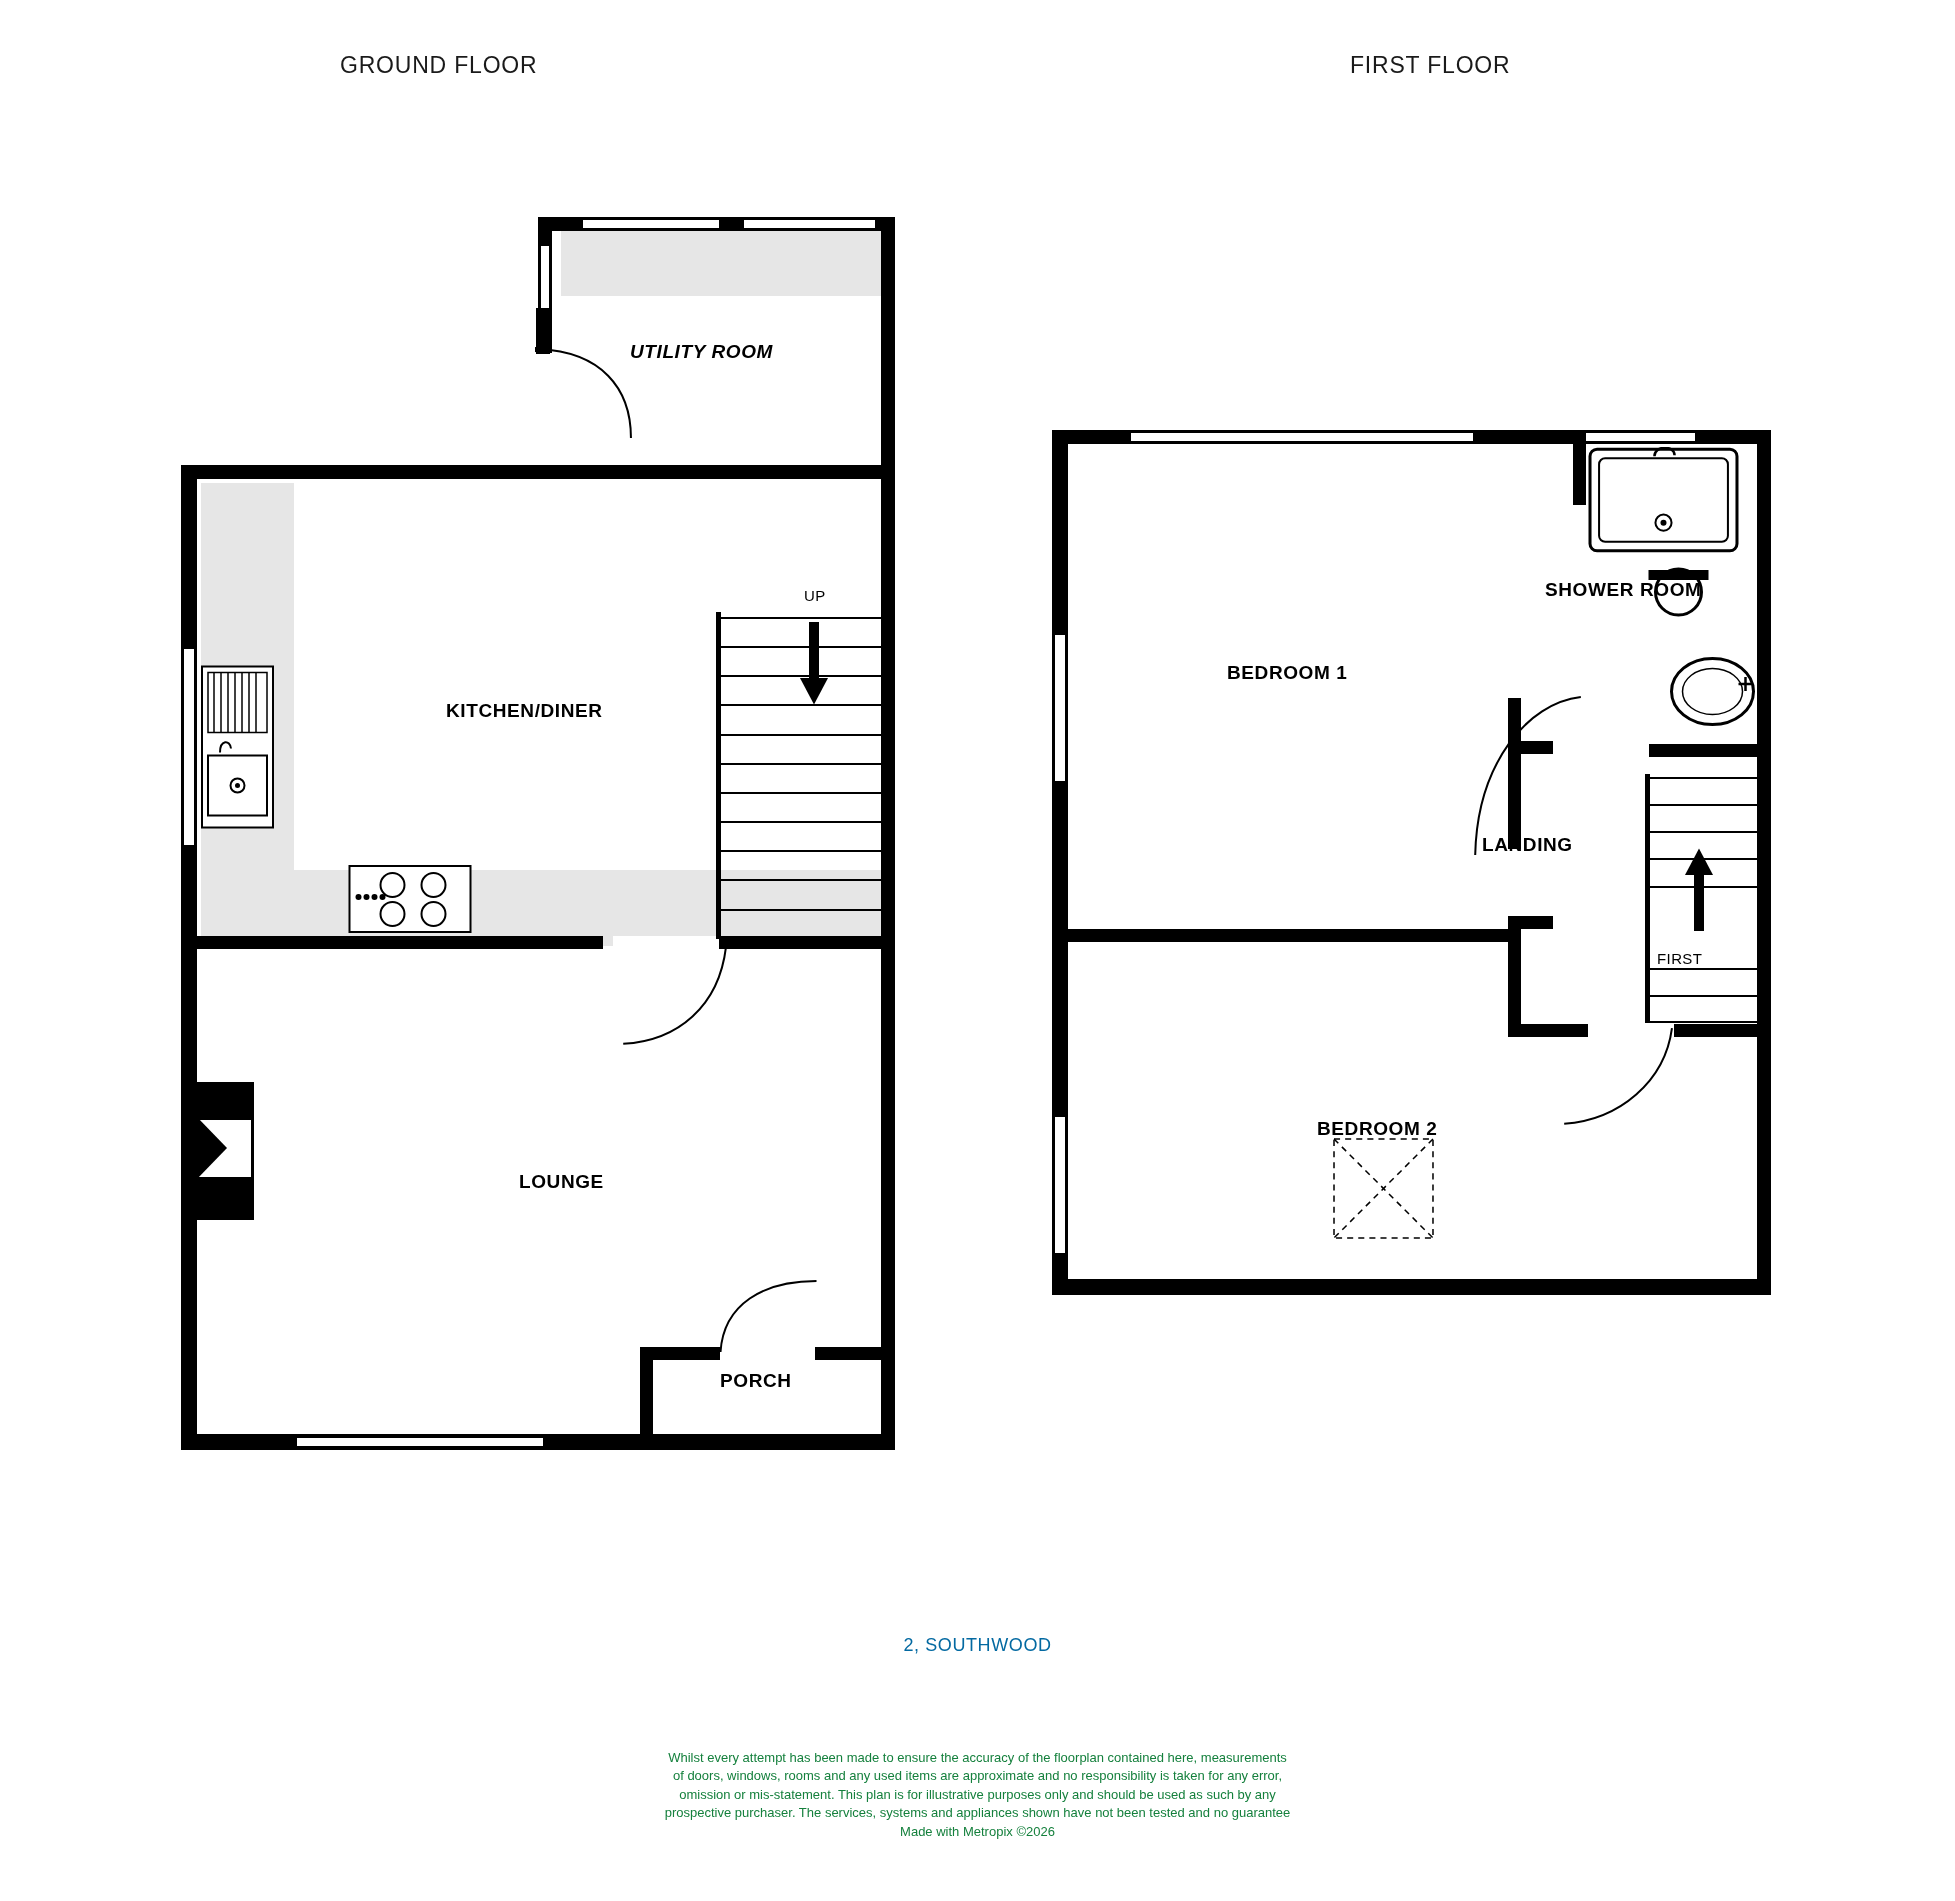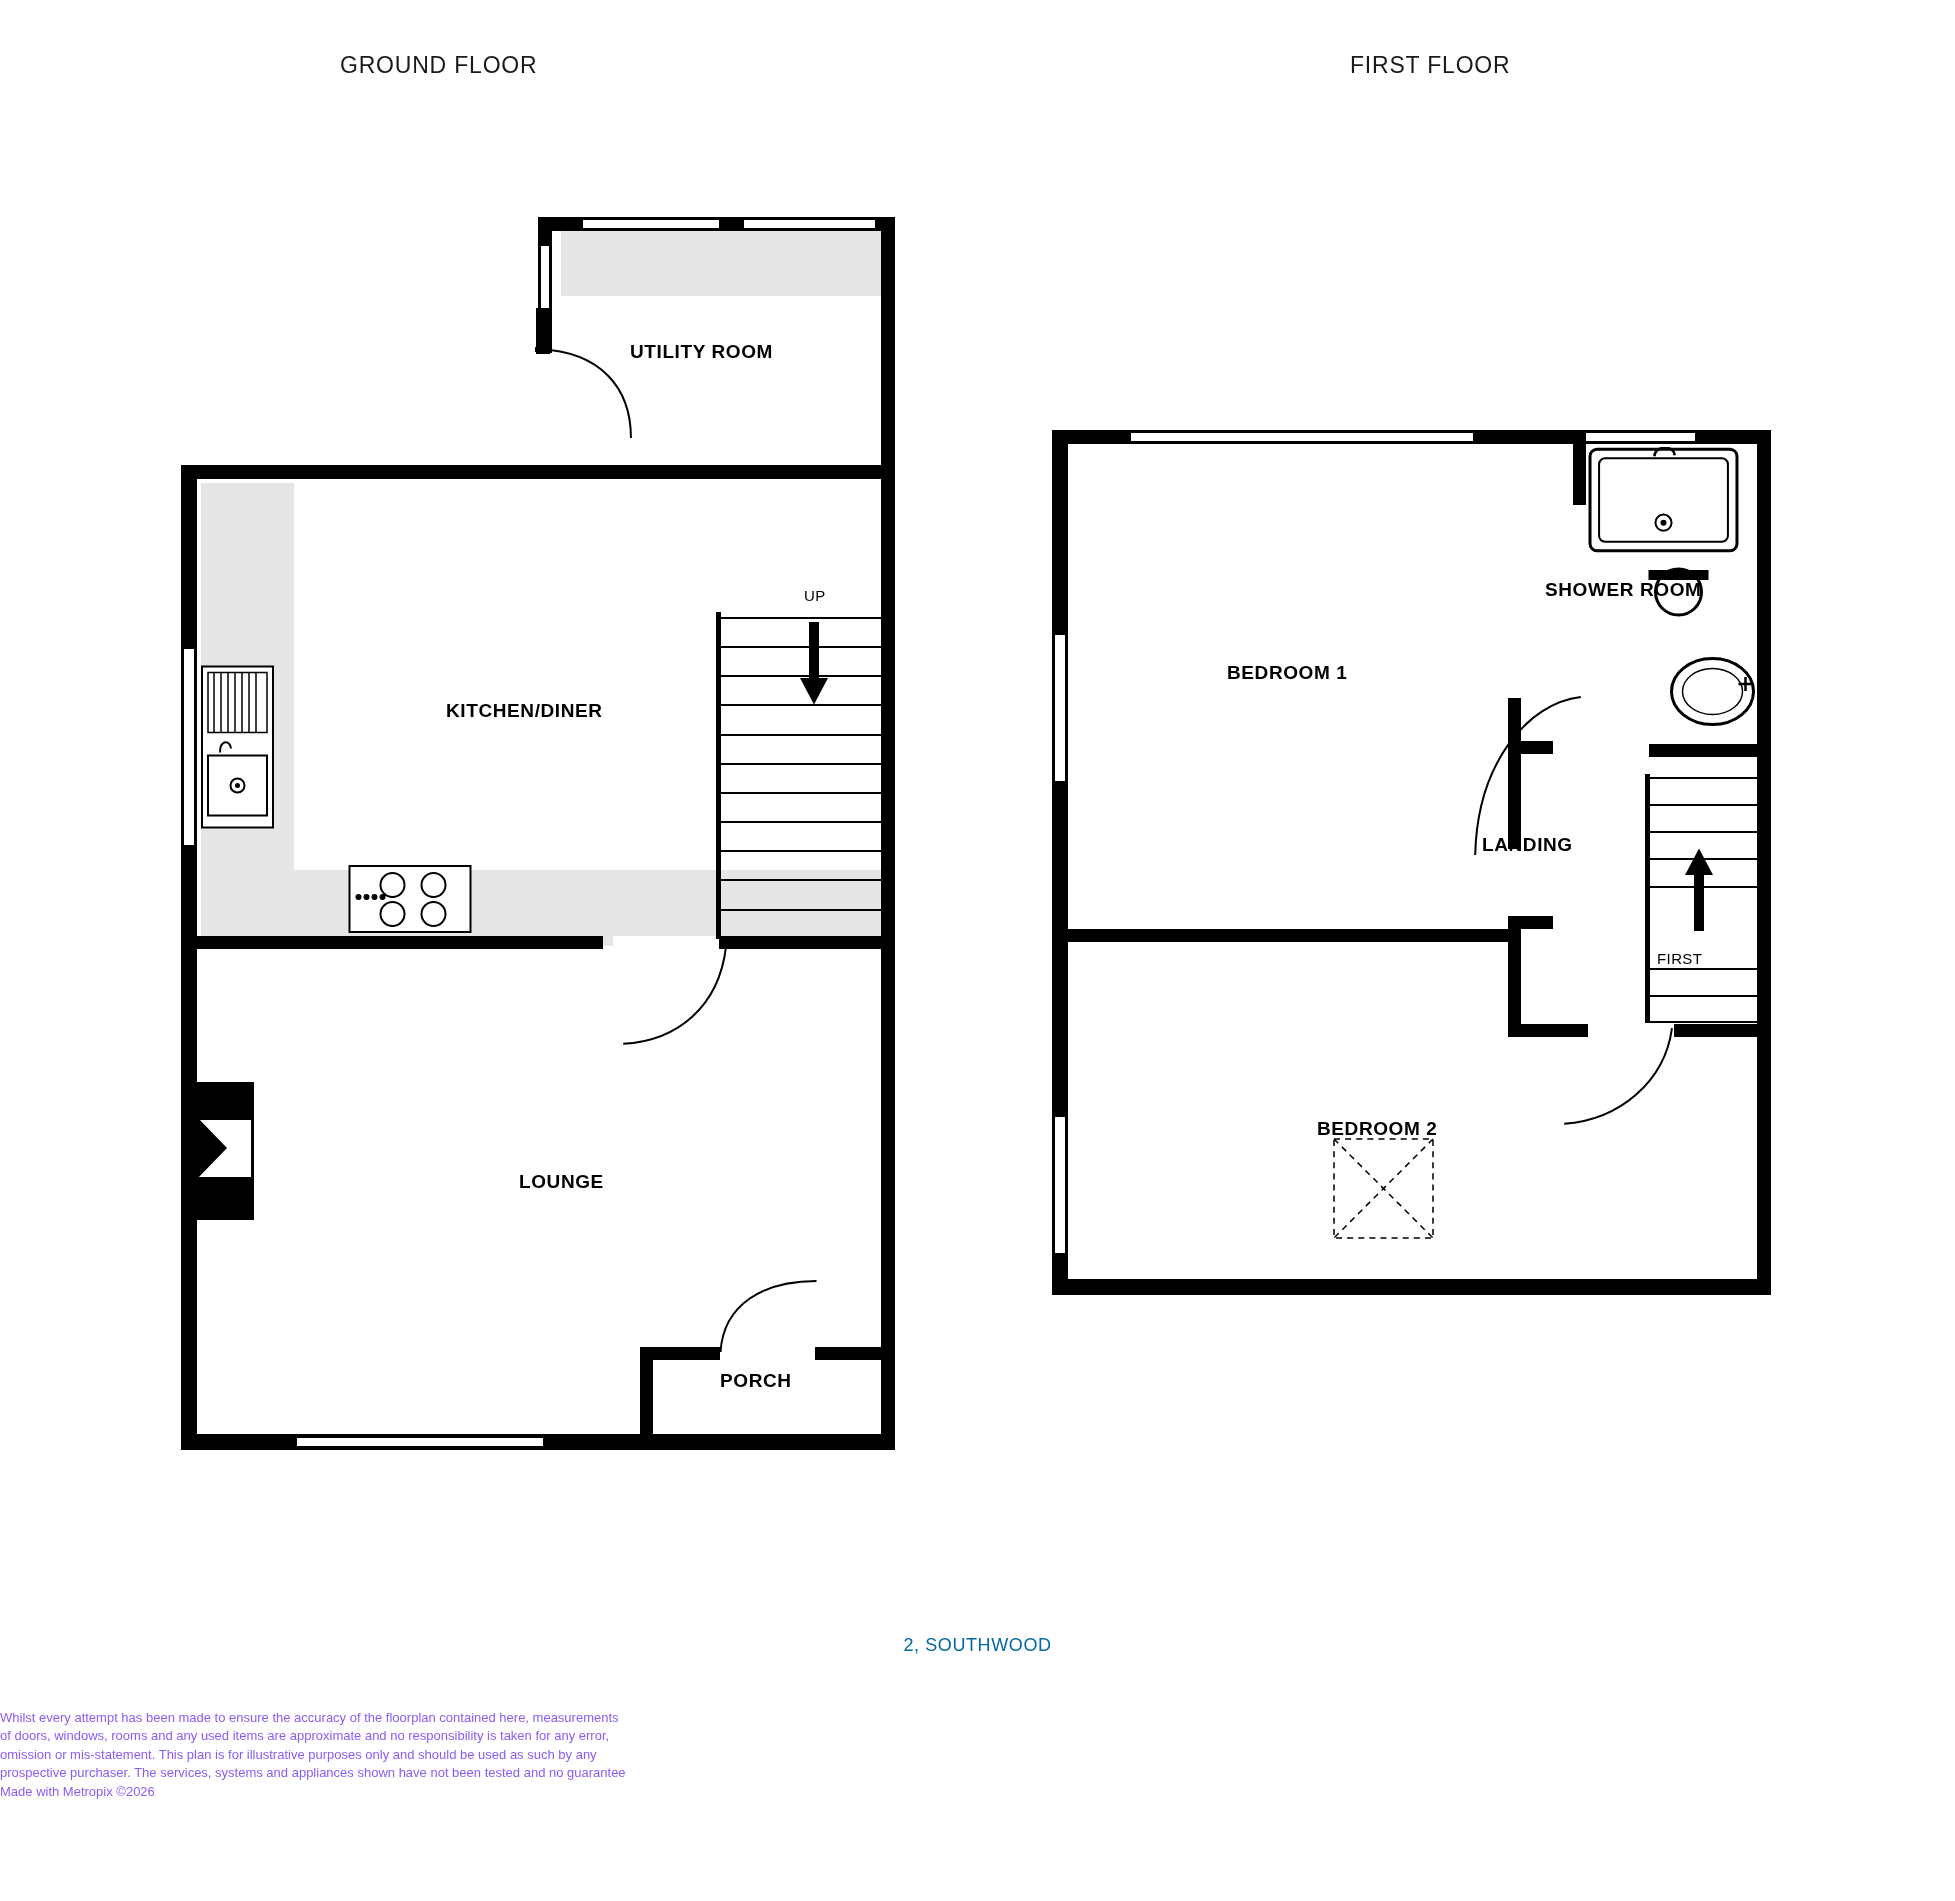--- a/index.html
+++ b/index.html
@@ -98,23 +98,25 @@
     position: absolute;
     left: 0; right: 0;
     text-align: center;
     font-size: 18px;
     letter-spacing: 0.6px;
     color: #0369a1;
   }
   .disclaimer {
     position: absolute;
     left: 0; right: 0;
+    text-align: center;
     font-size: 13px;
     line-height: 1.42;
-    color: #8b5cf6;
+    color: #15803d;
+    margin-top: 40px;
   }
   .disclaimer div { white-space: nowrap; }
 </style>
 </head>
 <body>
 
 <div class="stage">
 
   <div class="floor-title" id="gf-title">GROUND FLOOR</div>
   <div class="floor-title" id="ff-title">FIRST FLOOR</div>
@@ -238,21 +240,21 @@
         <circle cx="172" cy="42" r="24" fill="#fff" stroke="#000" stroke-width="4"></circle>
         <circle cx="90" cy="100" r="24" fill="#fff" stroke="#000" stroke-width="4"></circle>
         <circle cx="172" cy="100" r="24" fill="#fff" stroke="#000" stroke-width="4"></circle>
         <circle cx="22" cy="66" r="6" fill="#000"></circle>
         <circle cx="38" cy="66" r="6" fill="#000"></circle>
         <circle cx="54" cy="66" r="6" fill="#000"></circle>
         <circle cx="70" cy="66" r="6" fill="#000"></circle>
       </svg>
     </div>
 
-    <div class="room-label" style="left:630px; top:341px;">UTILITY ROOM</div>
+    <div class="room-label" style="left:630px; top:341px;font-style:italic;">UTILITY ROOM</div>
     <div class="room-label" style="left:446px; top:700px;">KITCHEN/DINER</div>
     <div class="room-label" style="left:519px; top:1171px;">LOUNGE</div>
     <div class="room-label" style="left:720px; top:1370px;">PORCH</div>
   </div>
 
   <div>
 
     <div class="wall" style="left:1052px; top:430px; width:719px; height:14px;"></div>
     <div class="wall" style="left:1052px; top:430px; width:16px; height:865px;"></div>
     <div class="wall" style="left:1757px; top:430px; width:14px; height:865px;"></div>

